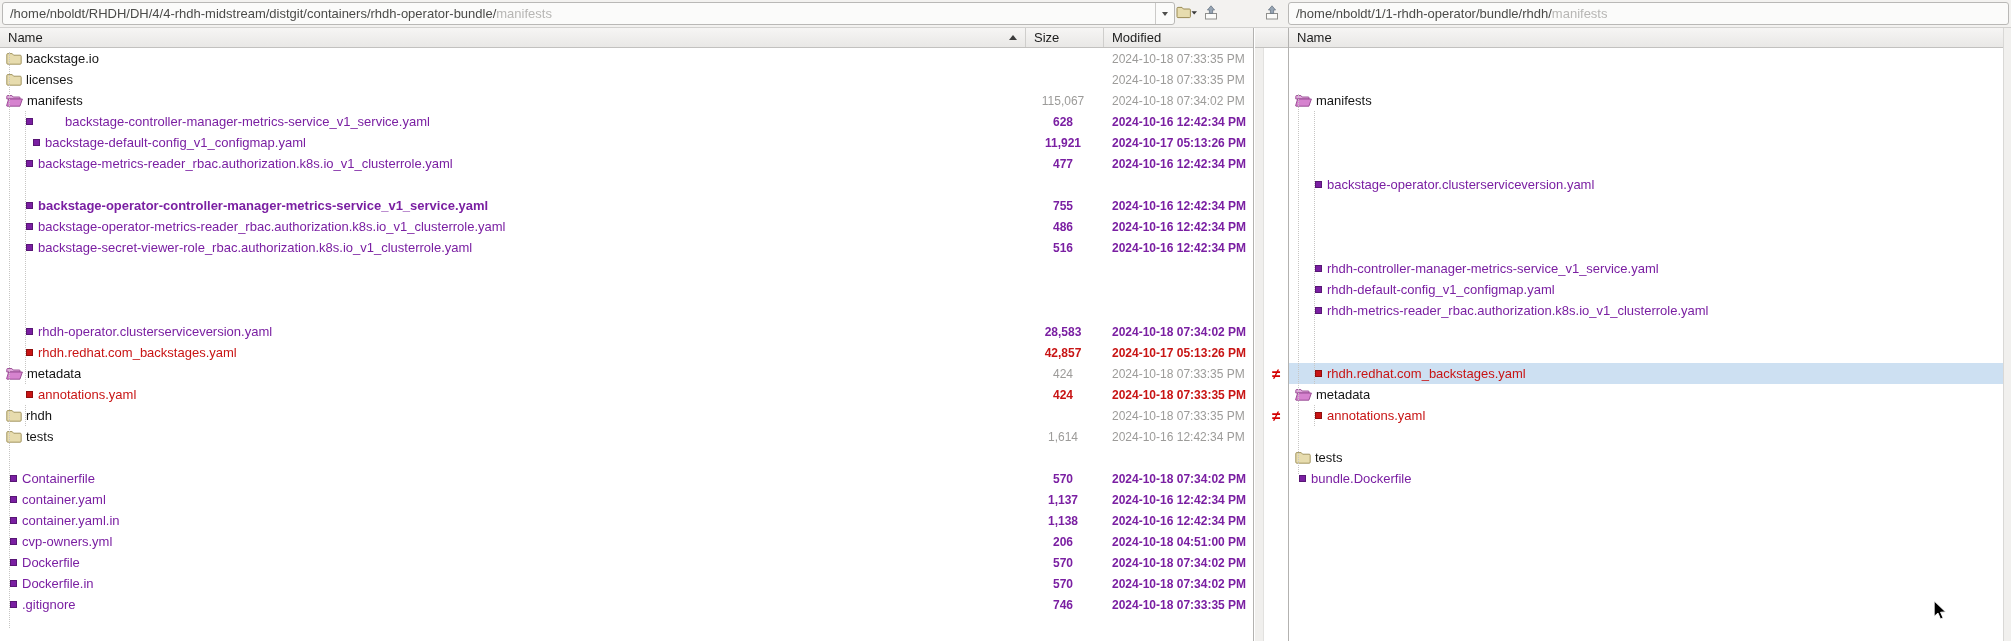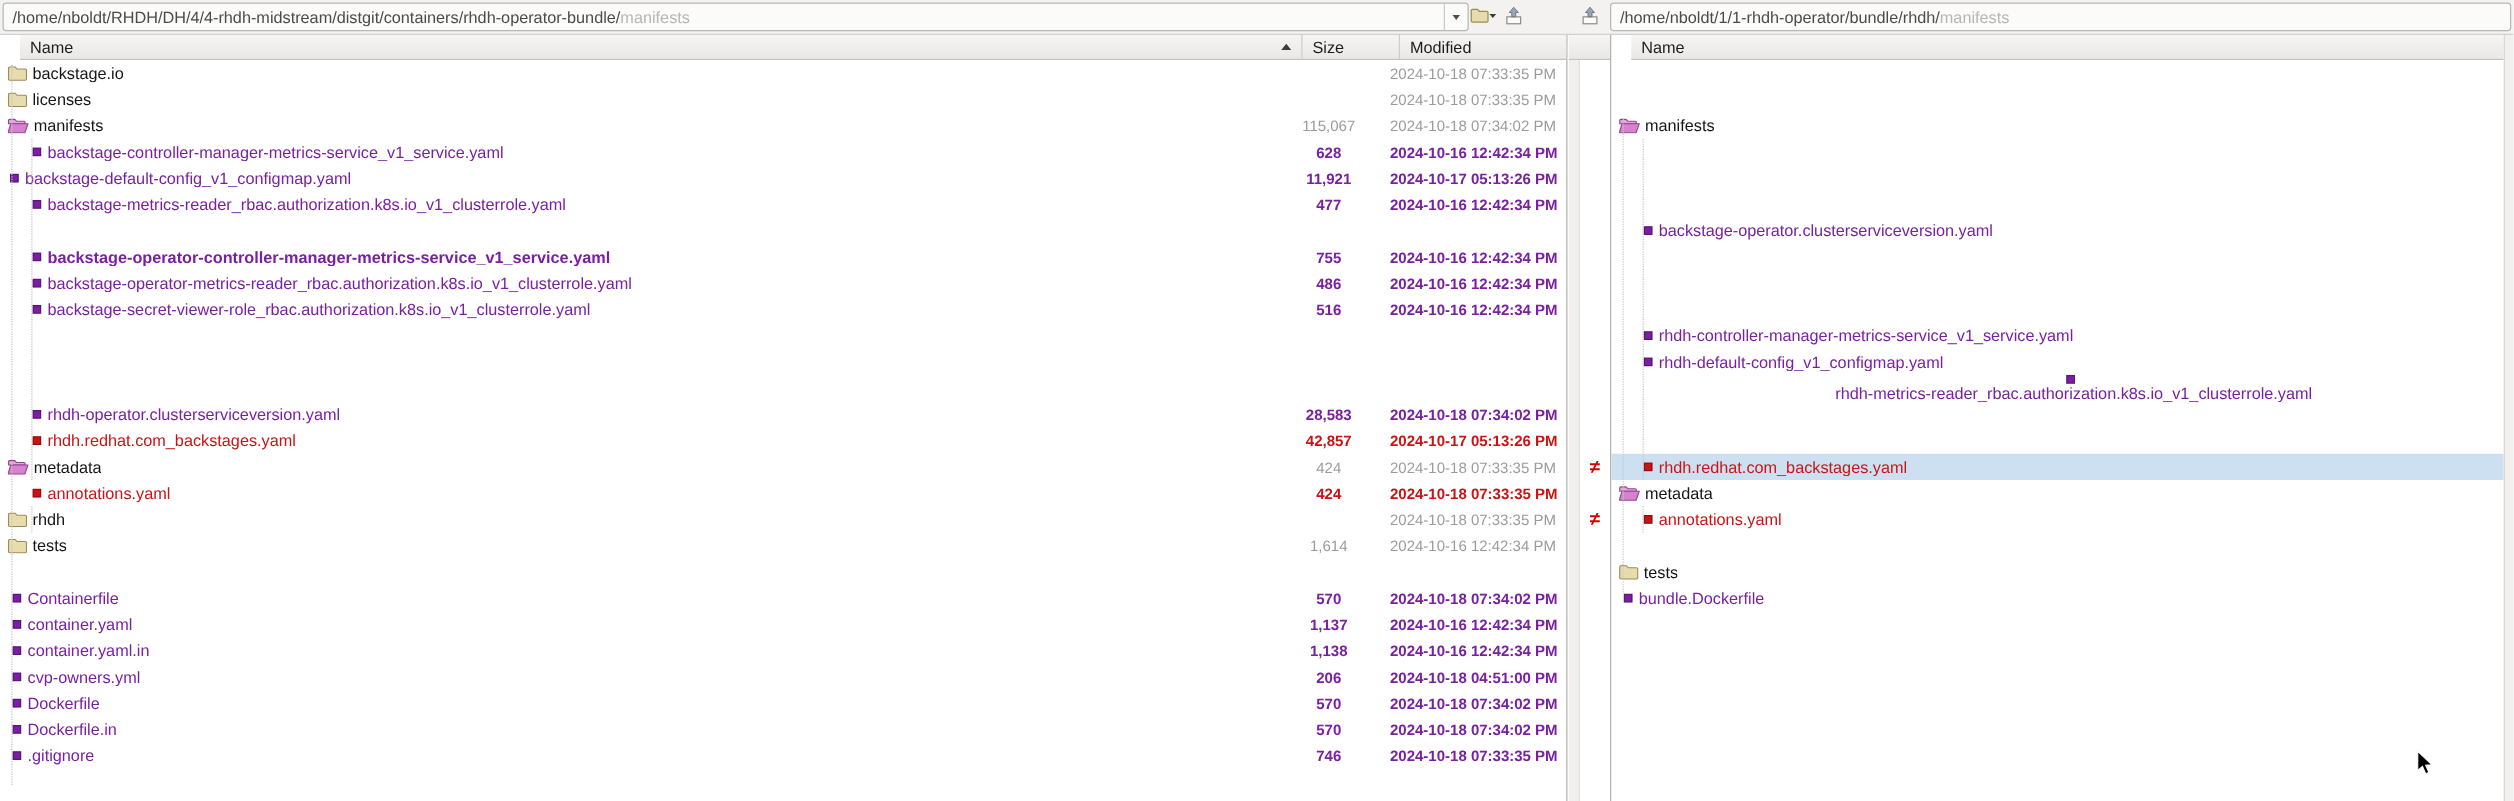--- a/index.html
+++ b/index.html
@@ -27,21 +27,21 @@
   .main { position:absolute; top:28px; left:0; right:0; bottom:0; background:#fff; }
   .panel { position:absolute; top:0; bottom:0; background:#fff; }
   .panel-left { left:0; width:1254px; border-right:1px solid #b3b2b0; }
   .panel-right { left:1288px; width:715px; border-left:1px solid #b3b2b0; }
   .mid { position:absolute; left:1255px; width:33px; top:0; bottom:0; background:#fff; }
   .mid-gutter { position:absolute; left:0; top:20px; bottom:0; width:9px; background:#f0efed;
     border-right:1px solid #e2e1df; }
   .scrollbar { position:absolute; left:2003px; width:8px; top:0; bottom:0; background:#f1f0ee;
     border-left:1px solid #d9d8d6; }
 
-  .hdr { position:absolute; top:0; left:16px; right:0; height:20px; display:flex;
+  .hdr { position:absolute; top:0; left:0; right:0; height:20px; display:flex;
     background:linear-gradient(#f6f5f4,#e9e8e6); border-bottom:1px solid #c2c1bf; color:#1c1c1c; }
   .hcell { display:flex; align-items:center; padding:0 8px; border-right:1px solid #cfcecc; overflow:hidden; }
   .h-name { flex:0 0 1026px; justify-content:space-between; }
   .h-size { flex:0 0 78px; }
   .h-mod { flex:1; border-right:none; }
   .h-name-r { flex:1; border-right:none; }
   .mid-hdr { position:absolute; top:0; left:0; right:0; height:20px;
     background:linear-gradient(#f6f5f4,#e9e8e6); border-bottom:1px solid #c2c1bf; }
   .sort-caret { width:0; height:0; border-left:4px solid transparent; border-right:4px solid transparent;
     border-bottom:5px solid #3c3c3c; }
@@ -165,29 +165,29 @@
                   <path d="M.8 2.4Q.8 1.5 1.7 1.5H5.8L7.2 3H13.2Q14.1 3 14.1 3.9V5H.8Z" fill="#e2a7dd" stroke="#94458f" stroke-width=".9"></path>
                   <path d="M2.6 5H16.4L13.9 12.2H1Q.4 12.2 .8 11Z" fill="#d683cf" stroke="#94458f" stroke-width=".9"></path>
                 </svg>
               </span>
               <span class="nm">manifests</span>
             </span>
             <span class="cell-size">115,067</span>
             <span class="cell-mod">2024-10-18 07:34:02 PM</span>
           </div>
           <div class="row tone-purple">
-            <span class="cell-name" style="padding-left: 26px;">
+            <span class="cell-name" style="padding-left: 26px; gap: 27px;">
               <span class="bullet"></span>
               <span class="nm">backstage-controller-manager-metrics-service_v1_service.yaml</span>
             </span>
             <span class="cell-size">628</span>
             <span class="cell-mod">2024-10-16 12:42:34 PM</span>
           </div>
           <div class="row tone-purple">
-            <span class="cell-name" style="padding-left: 8px; text-align: center;">
+            <span class="cell-name" style="padding-left: 33px; text-align: center;">
               <span class="bullet"></span>
               <span class="nm">backstage-default-config_v1_configmap.yaml</span>
             </span>
             <span class="cell-size">11,921</span>
             <span class="cell-mod">2024-10-17 05:13:26 PM</span>
           </div>
           <div class="row tone-purple">
             <span class="cell-name" style="padding-left: 26px;">
               <span class="bullet"></span>
               <span class="nm">backstage-metrics-reader_rbac.authorization.k8s.io_v1_clusterrole.yaml</span>
@@ -394,21 +394,21 @@
               <span class="nm">rhdh-controller-manager-metrics-service_v1_service.yaml</span>
             </span>
           </div>
           <div class="row tone-purple">
             <span class="cell-name" style="padding-left: 26px;">
               <span class="bullet"></span>
               <span class="nm">rhdh-default-config_v1_configmap.yaml</span>
             </span>
           </div>
           <div class="row tone-purple">
-            <span class="cell-name" style="padding-left: 26px; flex-direction: column;">
+            <span class="cell-name" style="padding-left: 26px;">
               <span class="bullet"></span>
               <span class="nm">rhdh-metrics-reader_rbac.authorization.k8s.io_v1_clusterrole.yaml</span>
             </span>
           </div>
           <div class="row tone-plain"></div>
           <div class="row tone-plain"></div>
           <div class="row tone-red selected">
             <span class="cell-name" style="padding-left: 26px;">
               <span class="bullet"></span>
               <span class="nm">rhdh.redhat.com_backstages.yaml</span>

